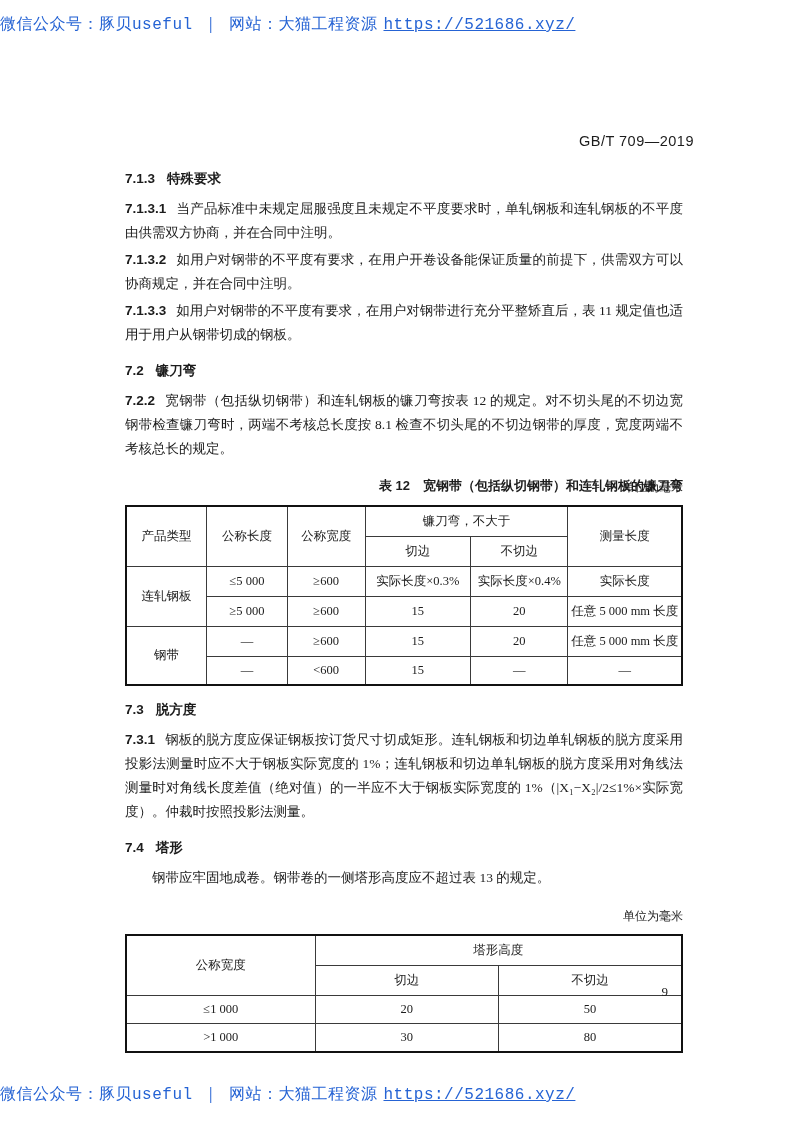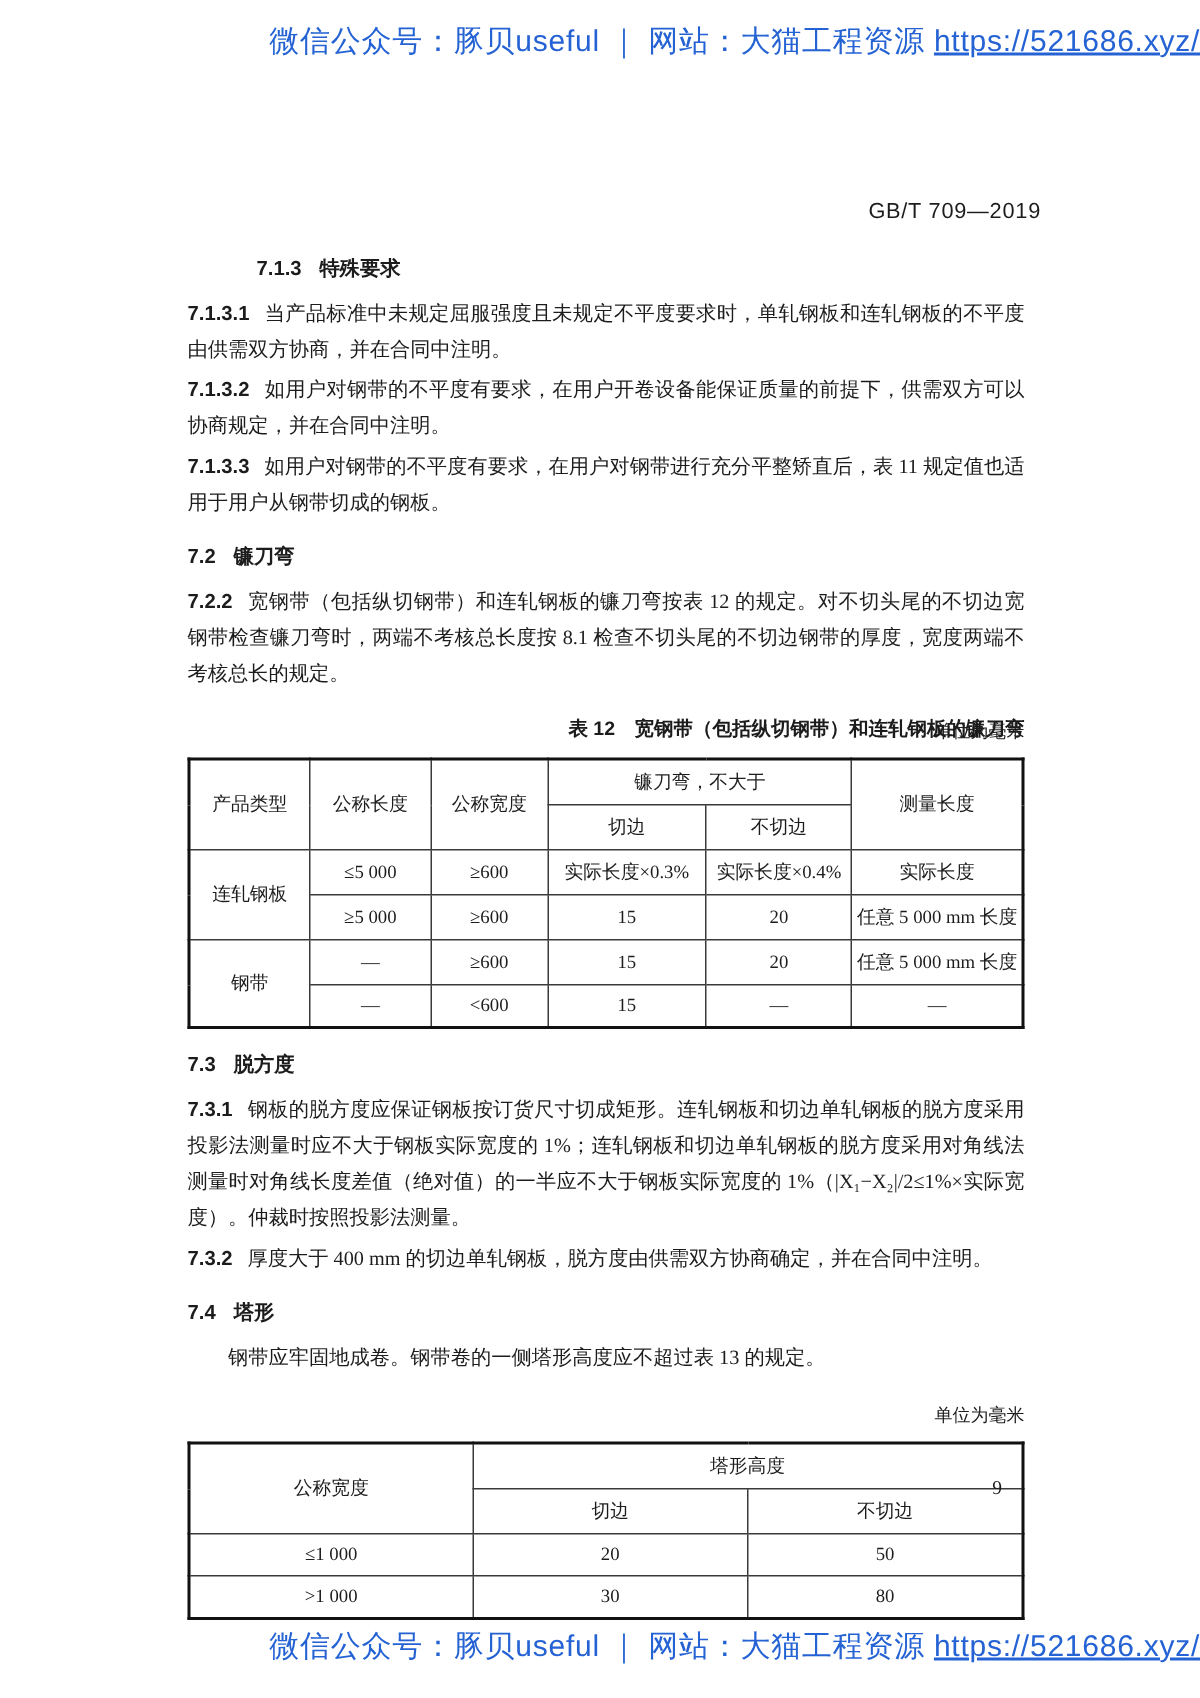--- a/index.html
+++ b/index.html
@@ -8,23 +8,23 @@
     background:#ffffff;
     color:#1c1c1c;
     font-family:"Liberation Serif","DejaVu Serif",serif;
     position:relative;
     overflow:hidden;
   }
   :root { --accent:#2563d4; --border:#3a3a3a; }
 
   .banner {
     position:absolute; left:0; width:100%;
-    text-align:right; font-size:20px; letter-spacing:0.5px;
+    text-align:left; font-size:16px; letter-spacing:0.5px;
     color:var(--accent);
-    font-family:Liberation Sans, sans-serif;
+    font-family:Liberation Mono, monospace;
   }
   .banner.top { top:14px; }
   .banner.bottom { top:1084px; }
   .banner .url { text-decoration:underline; cursor:pointer; margin-left:6px; }
 
   .doc-number {
     position:absolute; top:133px; right:106px;
     font-size:14.5px; letter-spacing:0.5px;
     font-family:"Liberation Sans","DejaVu Sans",sans-serif;
   }
@@ -32,21 +32,21 @@
   .content {
     position:absolute; top:170px; left:125px; width:558px;
     font-size:13.5px;
   }
 
   h3.clause {
     font-size:13.5px; font-weight:bold;
     font-family:"Liberation Sans","DejaVu Sans",sans-serif;
     margin:15px 0 9px 0;
   }
-  h3.clause:first-child { margin-top:0;margin-left:46px; }
+  h3.clause:first-child { margin-top:0; }
   h3.clause .num { margin-right:12px; }
 
   p.para {
     line-height:24px; margin-bottom:3px; text-align:justify;
   }
   p.para .clause-num {
     font-weight:bold;
     font-family:"Liberation Sans","DejaVu Sans",sans-serif;
     margin-right:10px;
   }
@@ -179,23 +179,20 @@
   </table>
 
   <h3 class="clause">
     <span class="num">7.3</span><span>脱方度</span>
   </h3>
 
   <p class="para">
     <span class="clause-num">7.3.1</span><span>钢板的脱方度应保证钢板按订货尺寸切成矩形。连轧钢板和切边单轧钢板的脱方度采用投影法测量时应不大于钢板实际宽度的 1%；连轧钢板和切边单轧钢板的脱方度采用对角线法测量时对角线长度差值（绝对值）的一半应不大于钢板实际宽度的 1%（|X₁−X₂|/2≤1%×实际宽度）。仲裁时按照投影法测量。</span>
   </p>
 
-  <p class="para">
-    <span class="clause-num">7.3.2</span><span>厚度大于 400 mm 的切边单轧钢板，脱方度由供需双方协商确定，并在合同中注明。</span>
-  </p>
 
   <h3 class="clause">
     <span class="num">7.4</span><span>塔形</span>
   </h3>
 
   <p class="para indent">
     <span>钢带应牢固地成卷。钢带卷的一侧塔形高度应不超过表 13 的规定。</span>
   </p>
 
   <div class="table-caption-row">

